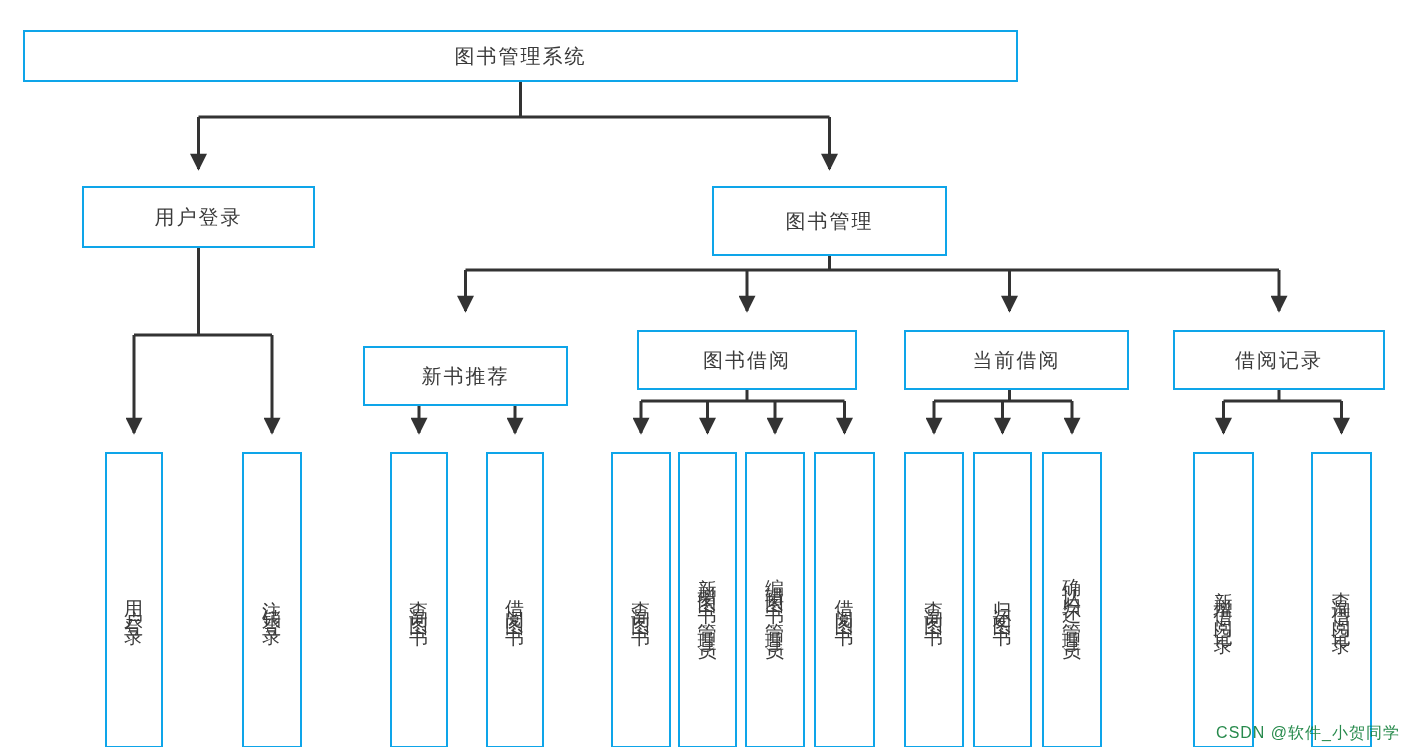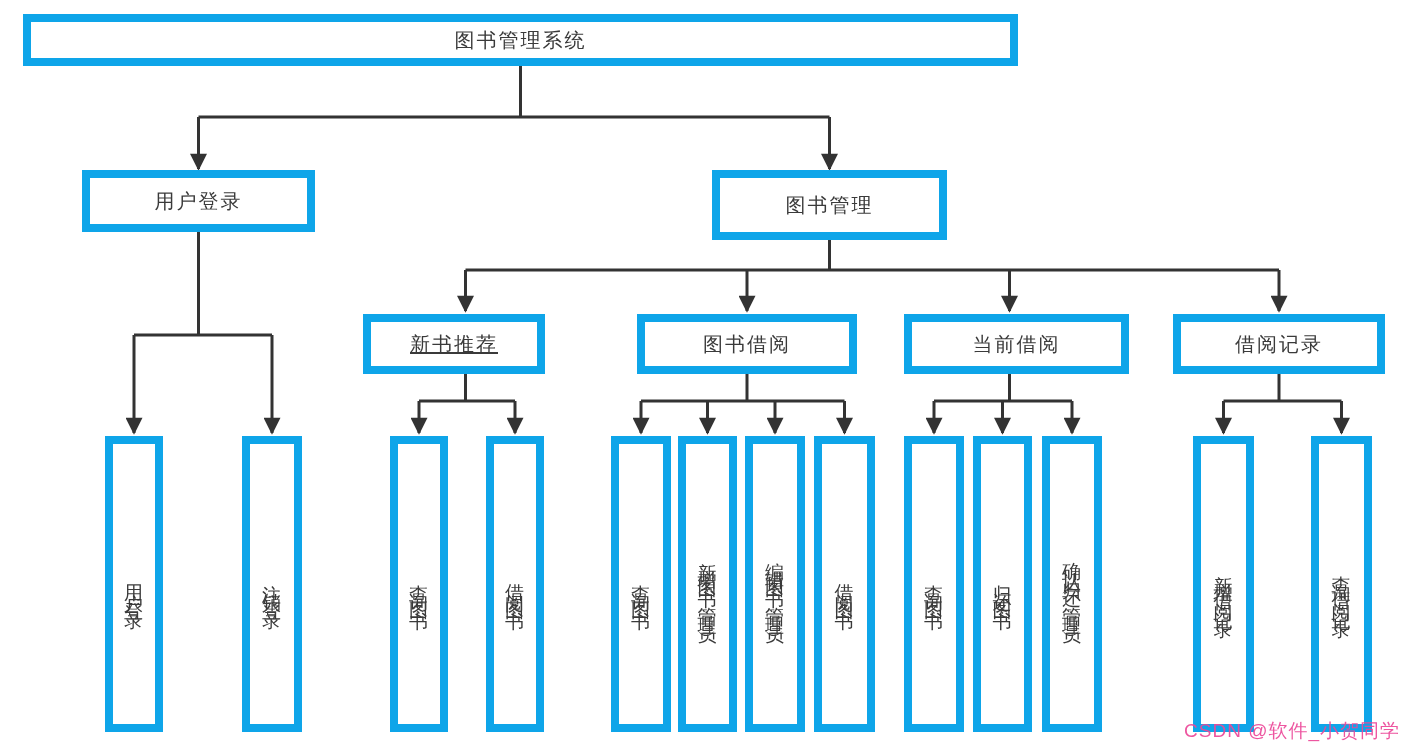--- a/index.html
+++ b/index.html
@@ -18,48 +18,49 @@
   .connectors {
     position: absolute;
     left: 0; top: 0;
     width: 1405px;
     height: 747px;
     z-index: 0;
   }
   .box {
     position: absolute;
     box-sizing: border-box;
-    border: 8px solid #0ea5e9;
+    border: 2px solid #0ea5e9;
     background: #ffffff;
     color: #3a3a3a;
     display: flex;
     align-items: center;
     justify-content: center;
     z-index: 1;
     text-align: center;
+    margin-top: 16px;
   }
   .h-label {
     font-size: 20px;
     letter-spacing: 2px;
     white-space: nowrap;
   }
   .v-label {
     writing-mode: vertical-rl;
     text-orientation: mixed;
     font-size: 19px;
     letter-spacing: 9px;
     line-height: 1;
     padding-top: 6px;
   }
   .watermark {
     position: absolute;
     right: 5px;
     bottom: 3px;
-    font-size: 19px;
-    color: #ec4899;
+    font-size: 16px;
+    color: #15803d;
     opacity: 0.92;
     letter-spacing: 1px;
     z-index: 2;
     white-space: nowrap;
   }
 </style>
 </head>
 <body>
 
 <div class="stage">
@@ -112,21 +113,21 @@
       <path d="M1223.5 401 V433" marker-end="url(#arrow)"></path>
       <path d="M1341.5 401 V433" marker-end="url(#arrow)"></path>
     </g>
   </svg>
 
   <div class="box h-label" style="left:23px; top:14px; width:995px; height:52px;">图书管理系统</div>
 
   <div class="box h-label" style="left:82px; top:170px; width:233px; height:62px;">用户登录</div>
   <div class="box h-label" style="left:712px; top:170px; width:235px; height:70px;">图书管理</div>
 
-  <div class="box h-label" style="left:363px; top:314px; width:182px; height:60px;text-decoration:underline;">新书推荐</div>
+  <div class="box h-label" style="left:363px; top:330px; width:205px; height:60px;">新书推荐</div>
   <div class="box h-label" style="left:637px; top:314px; width:220px; height:60px;text-align:right;">图书借阅</div>
   <div class="box h-label" style="left:904px; top:314px; width:225px; height:60px;">当前借阅</div>
   <div class="box h-label" style="left:1173px; top:314px; width:212px; height:60px;font-family:Liberation Serif, serif;">借阅记录</div>
 
   <div class="box v-label" style="left:105px; top:436px; width:58px; height:296px;">用户登录</div>
   <div class="box v-label" style="left:242px; top:436px; width:60px; height:296px;">注销登录</div>
 
   <div class="box v-label" style="left:390px; top:436px; width:58px; height:296px;">查询图书</div>
   <div class="box v-label" style="left:486px; top:436px; width:58px; height:296px;">借阅图书</div>
 

